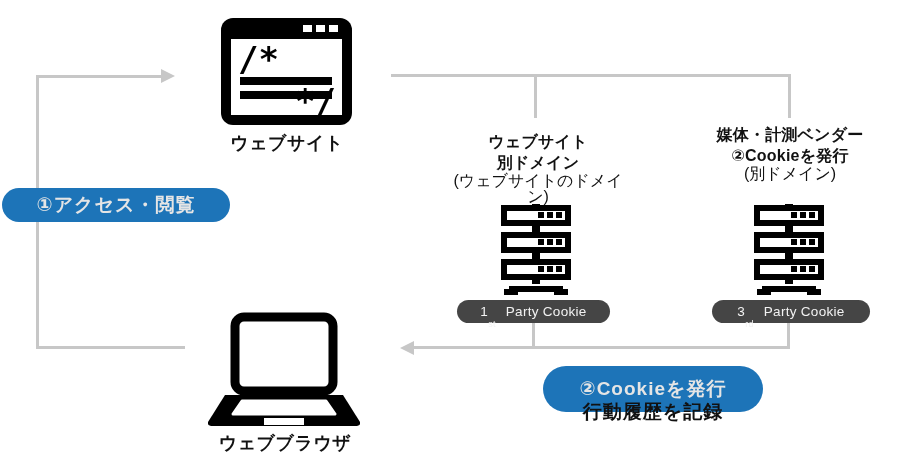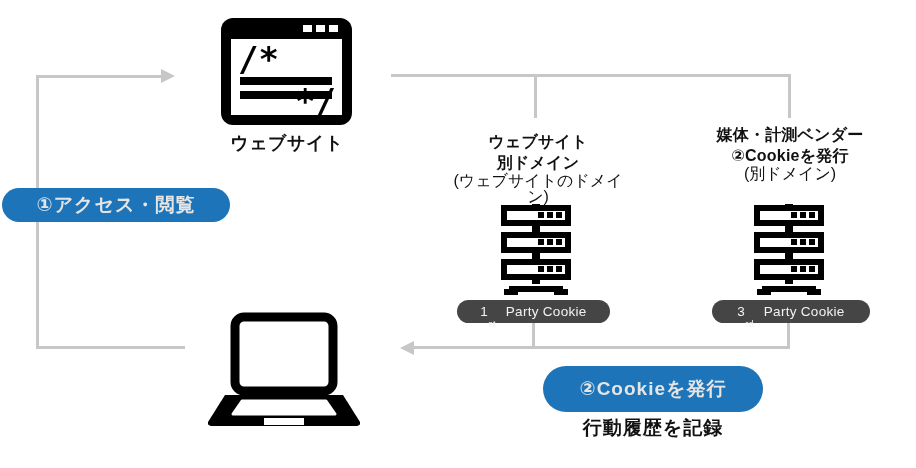--- a/index.html
+++ b/index.html
@@ -28,21 +28,21 @@
   .node-sub{font-weight:400;font-size:16px;line-height:16px;letter-spacing:0;text-align:center;}
 
   .pill{position:absolute;border-radius:999px;background:var(--accent-blue);color:#e5e5e5;
     display:flex;align-items:center;justify-content:center;font-weight:700;font-size:19px;letter-spacing:1px;}
 
   .badge{position:absolute;border-radius:999px;background:var(--badge-dark);color:#f2f2f2;
     display:flex;align-items:flex-start;justify-content:center;font-size:13.5px;line-height:23px;letter-spacing:.3px;}
   .badge .sup{font-size:9px;line-height:1;position:relative;top:20px;}
   .badge .rest{margin-left:10px;}
 
-  .note{position:absolute;text-align:center;font-weight:700;font-size:19px;letter-spacing:1px;margin-top:16px;}
+  .note{position:absolute;text-align:center;font-weight:700;font-size:19px;letter-spacing:1px;}
 </style>
 </head>
 <body>
 
 <div class="canvas">
 
   <div class="line" style="left:36px;top:75px;width:3px;height:274px;"></div>
   <div class="line" style="left:36px;top:75px;width:126px;height:3px;"></div>
   <div class="arrow-right" style="left:161px;top:69px;"></div>
   <div class="line" style="left:36px;top:346px;width:149px;height:3px;"></div>
@@ -139,14 +139,15 @@
   <div class="note" style="left:553px;top:399px;width:200px;">行動履歴を記録</div>
 
   <div class="icon" style="left:208px;top:312px;width:152px;height:118px;">
     <svg viewBox="0 0 152 118" xmlns="http://www.w3.org/2000/svg">
       <rect x="27" y="5" width="98" height="74" rx="9" fill="#fff" stroke="#000" stroke-width="9"></rect>
       <path d="M17 83 L135 83 L152 110 Q153 114 147 114 L5 114 Q-1 114 0 110 Z" fill="#000"></path>
       <path d="M34 89 L118 89 L127 102 L25 102 Z" fill="#fff" stroke="#fff" stroke-width="3" stroke-linejoin="round"></path>
       <rect x="56" y="106" width="40" height="7" fill="#fff"></rect>
     </svg>
   </div>
+  <div class="node-label" style="left:198px;top:431px;width:174px;">ウェブブラウザ</div>
 
 </div>
 
 </body></html>

